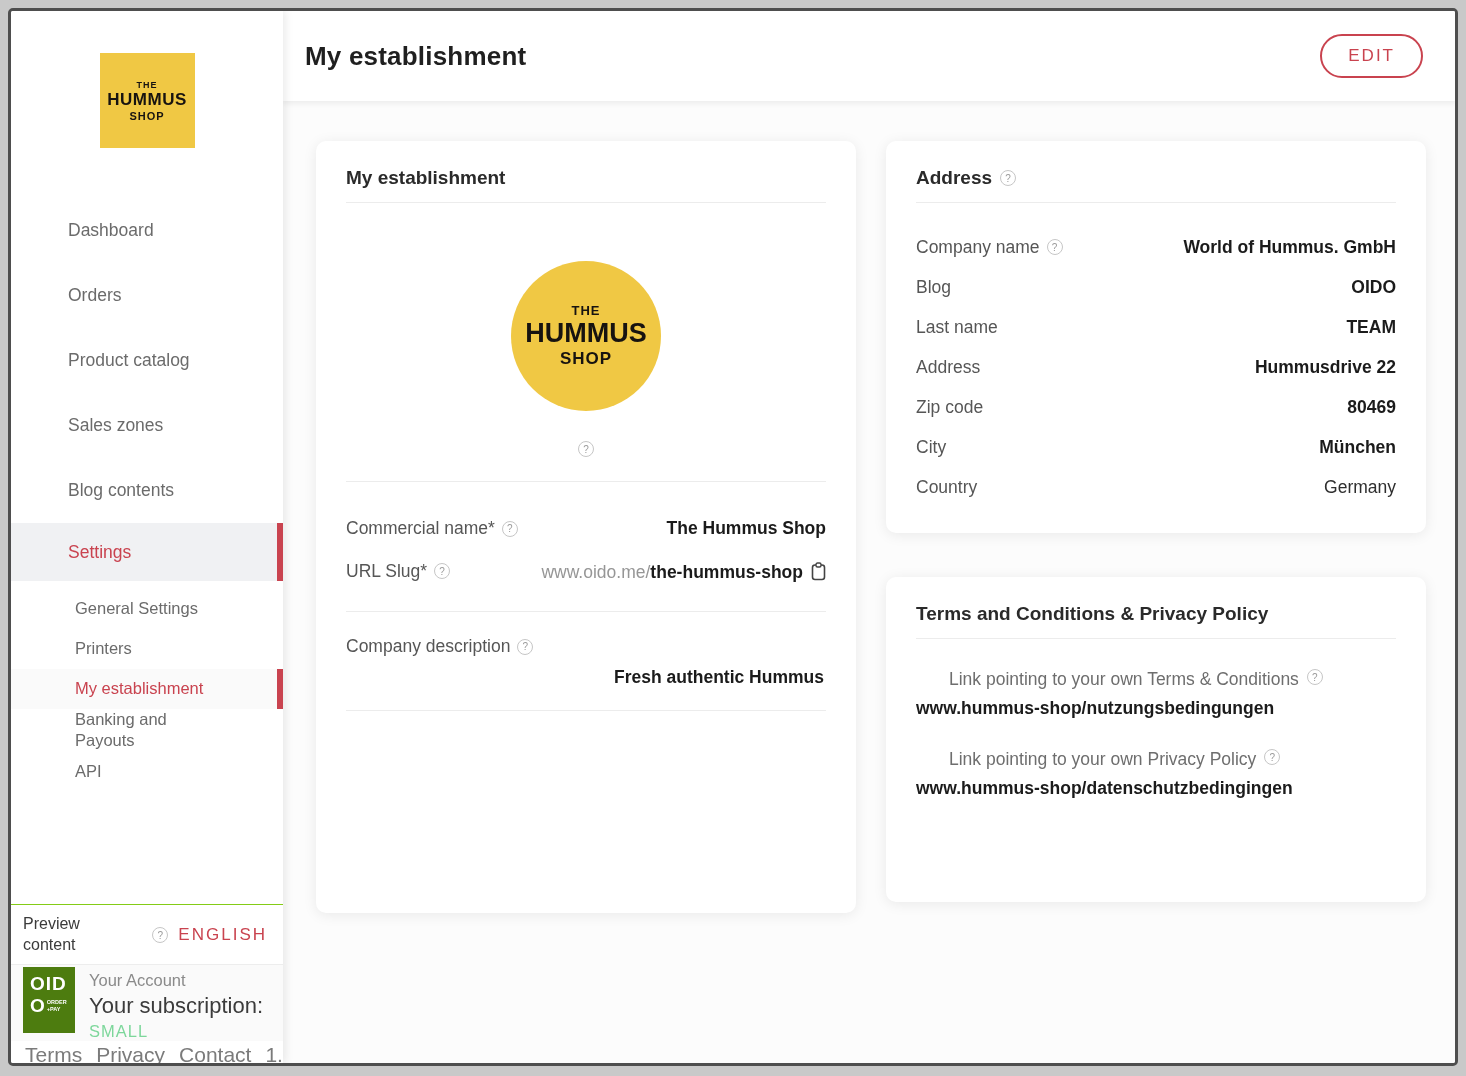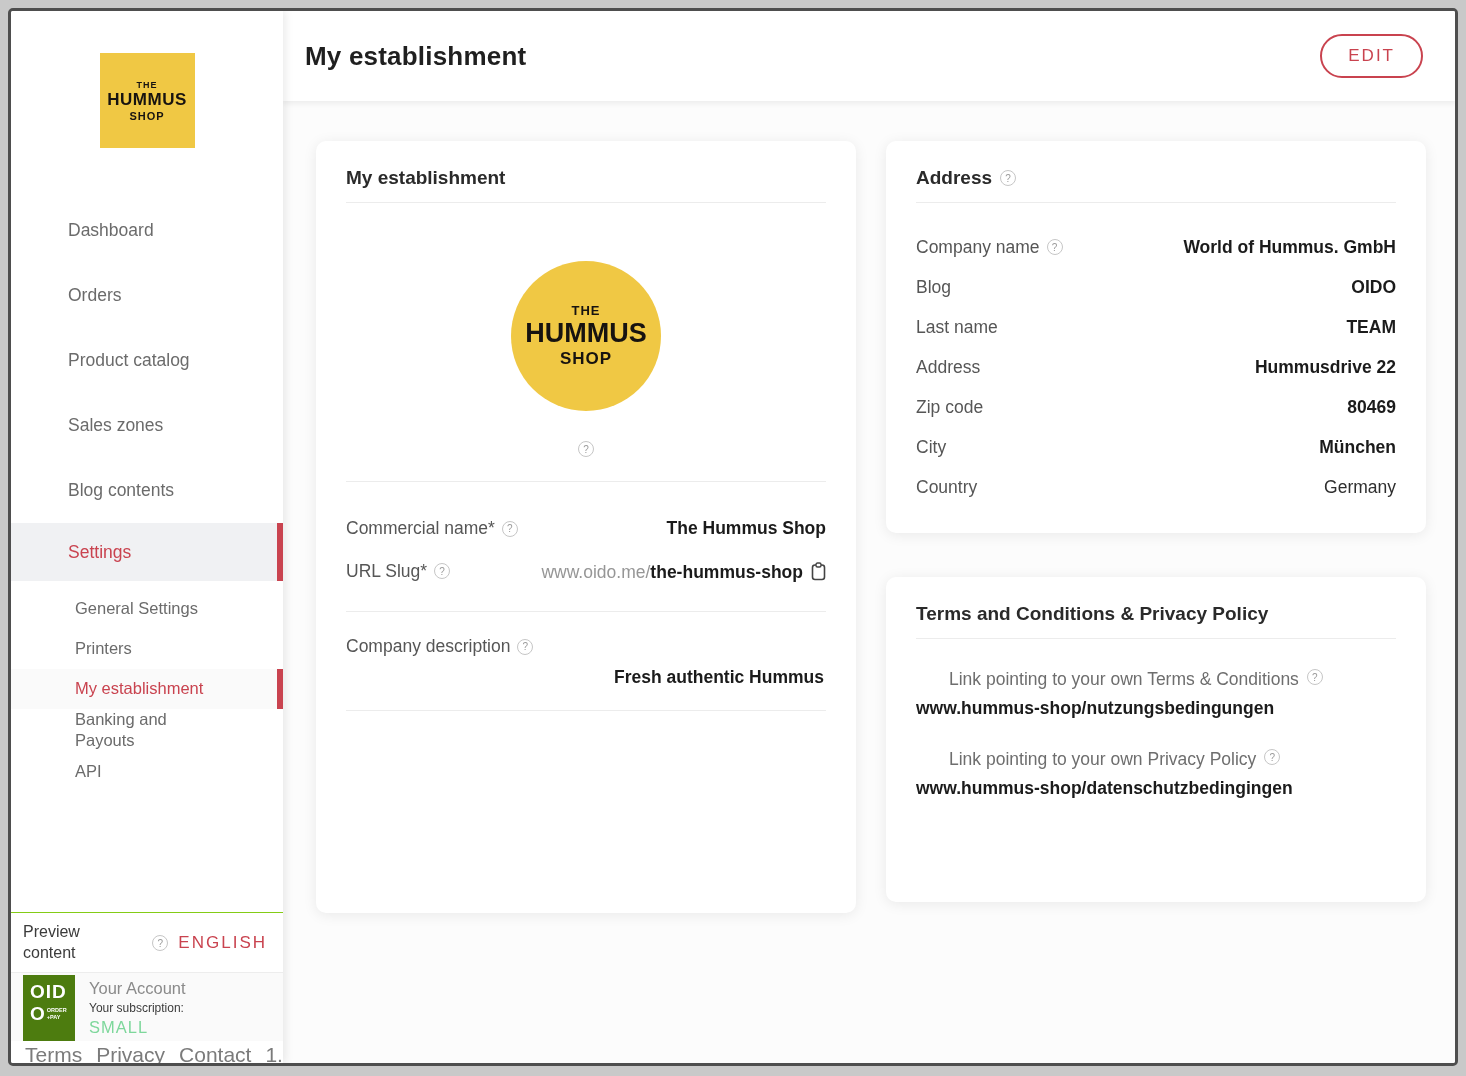--- a/index.html
+++ b/index.html
@@ -110,21 +110,21 @@
     margin-top: 2px;
     padding: 7px 5px 0 7px;
     flex: 0 0 52px;
   }
   .oido-badge .row1 { font-size: 19px; font-weight: 800; letter-spacing: 1px; line-height: 1; }
   .oido-badge .row2 { display: flex; align-items: center; margin-top: 3px; }
   .oido-badge .row2 .o { font-size: 19px; font-weight: 800; line-height: 1; }
   .oido-badge .tag { font-size: 5.5px; font-weight: 700; line-height: 1.1; margin-left: 2px; }
   .account-text { padding: 6px 0 0 14px; }
   .account-link { font-size: 16.5px; color: #8a8a8a; cursor: pointer; }
-  .subscription-label { font-size: 12px; color: #3b3b3b; margin-top: 3px; }
+  .subscription-label { font-size: 22px; color: #3b3b3b; margin-top: 3px; }
   .subscription-value { font-size: 16.5px; color: #7dd79b; letter-spacing: 1px; margin-top: 3px; cursor: pointer; }
   .sidebar-footer {
     display: flex; align-items: flex-start;
     padding: 2px 4px 0 14px;
     font-size: 21px; color: #7b7b7b;
     height: 22px; overflow: hidden;
   }
   .sidebar-footer span { margin-right: 14px; cursor: pointer; }
   .sidebar-footer .version { margin-left: auto; margin-right: 0; cursor: default; }
 

